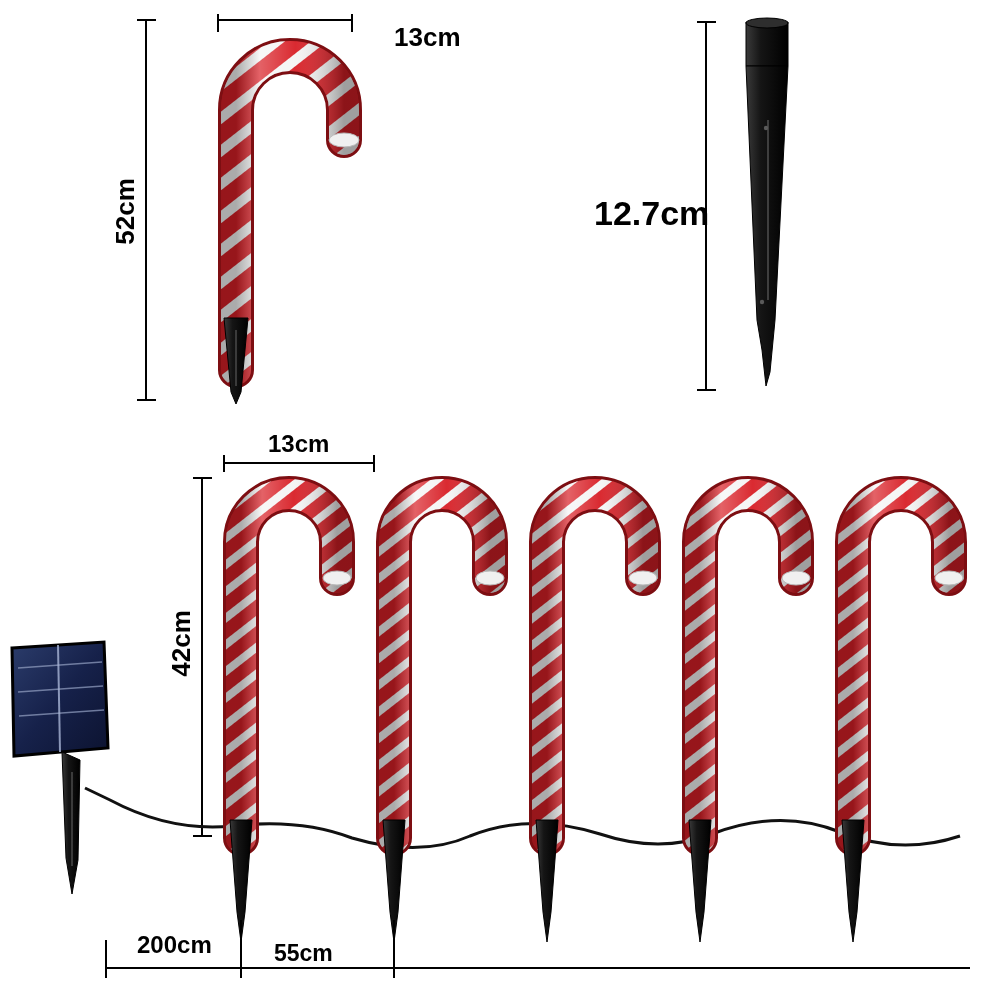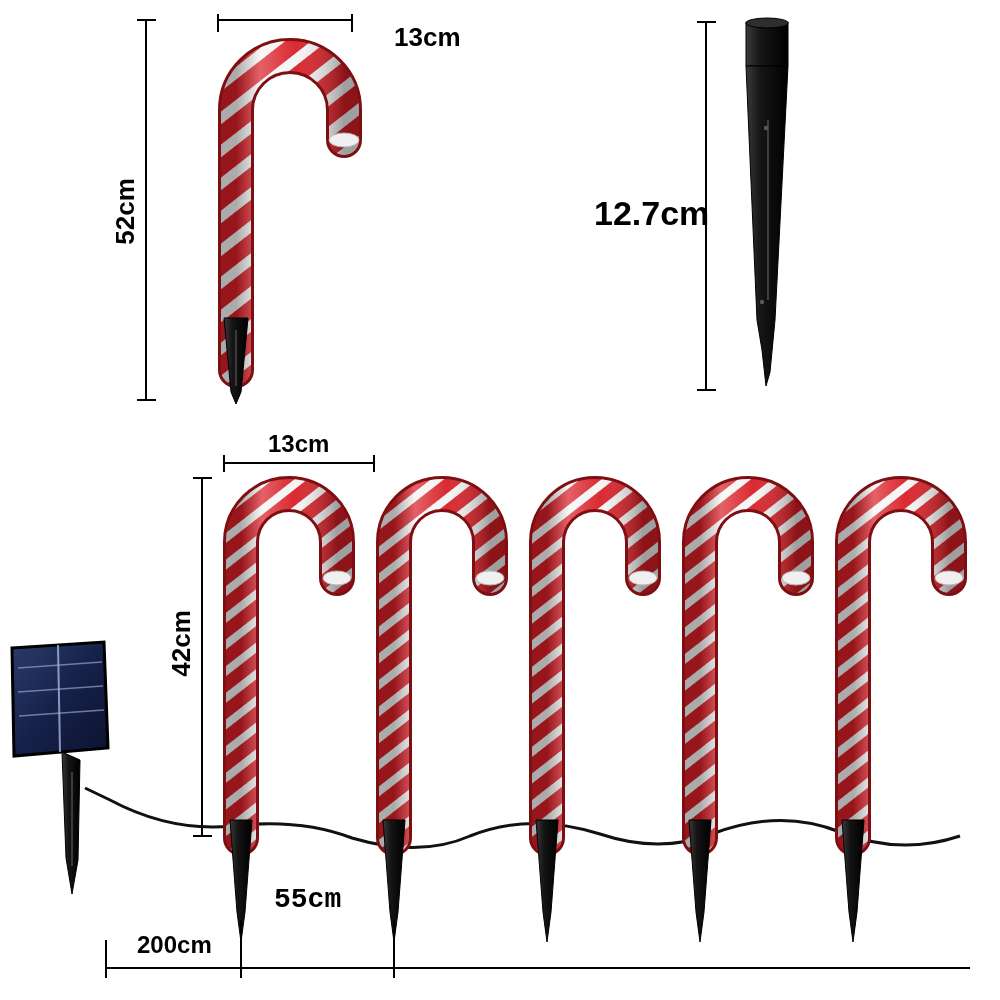--- a/index.html
+++ b/index.html
@@ -206,15 +206,15 @@
   <div class="dim-label" style="left: 394px; top: 22px; font-size: 26px;">13cm</div>
 
   <div class="dim-label" style="left: 594px; top: 194px; font-size: 34px;">12.7cm</div>
 
   <div class="dim-label" style="left: 268px; top: 430px; font-size: 24px;">13cm</div>
 
   <div class="dim-label vertical" style="left: 148px; top: 628px; font-size: 26px; transform: rotate(-90deg);">42cm</div>
 
   <div class="dim-label" style="left: 128px; top: 931px; font-size: 24px; margin-left: 9px;">200cm</div>
 
-  <div class="dim-label" style="left: 274px; top: 884px; font-size: 28px; font-family: Liberation Mono, monospace;">55cm</div>
+  <div class="dim-label" style="left: 274px; top: 940px; font-size: 23px;">55cm</div>
 
 </div>
 
 </body></html>

